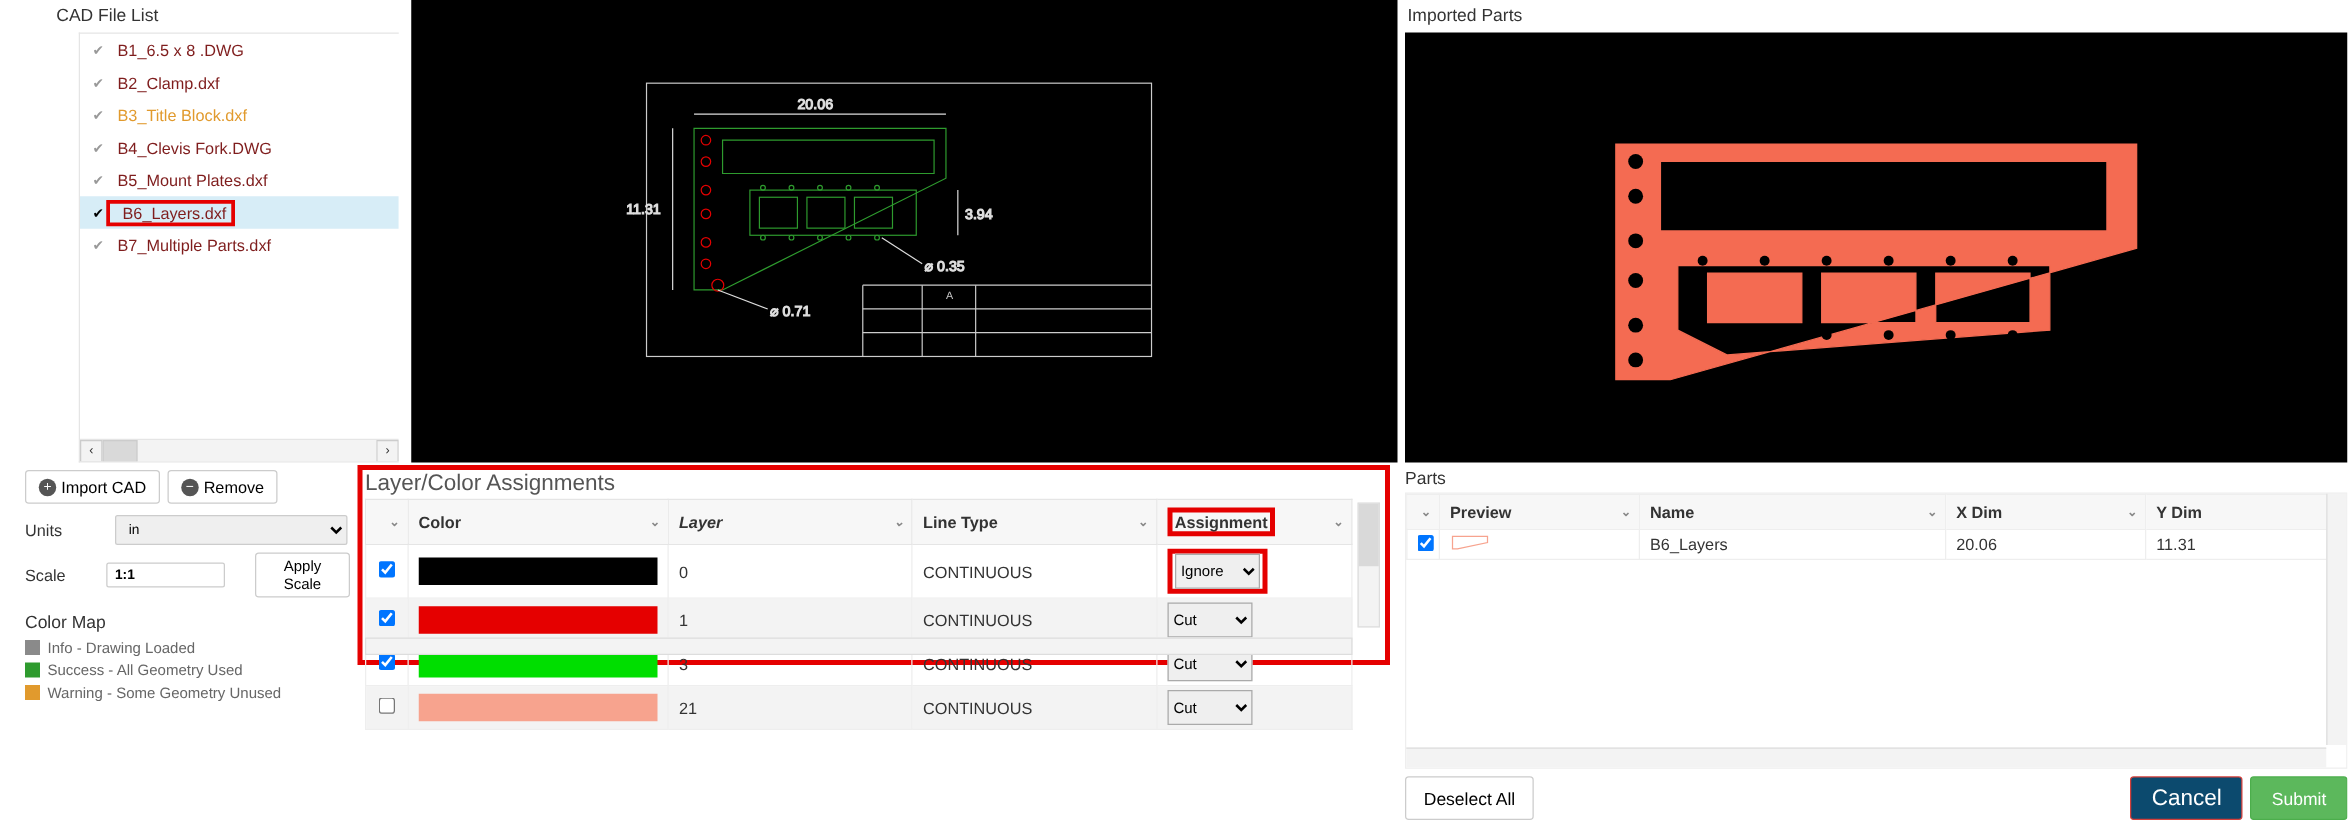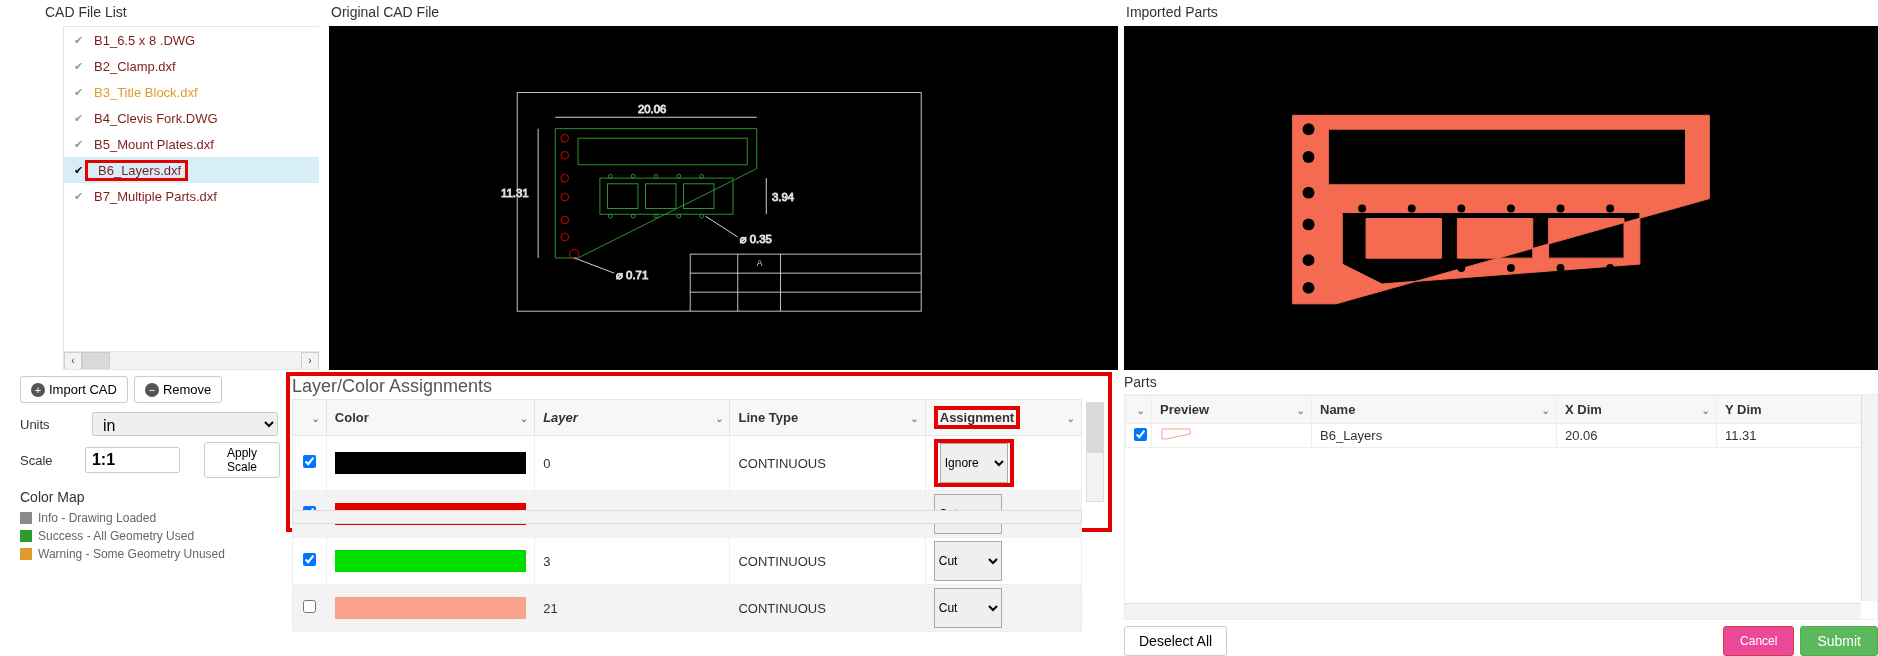--- a/index.html
+++ b/index.html
@@ -30,21 +30,21 @@
   .list-scroll-x .track { flex: 1; height: 18px; background: #f3f3f3; position: relative; }
   .list-scroll-x .thumb { position: absolute; left: 0; top: 0; height: 100%; width: 28px; background: #d9d9d9; border: 1px solid #ccc; }
 
   .file-buttons { display: flex; gap: 6px; padding: 4px 0 6px 20px; }
   .btn { border: 1px solid #ccc; background: #fff; border-radius: 3px; padding: 5px 10px; font-size: 13px; cursor: pointer; display: flex; align-items: center; gap: 4px; }
   .btn .plus, .btn .minus { display: inline-block; width: 14px; height: 14px; border-radius: 7px; background: #555; color: #fff; font-size: 11px; line-height: 14px; text-align: center; }
 
   
   .form-row { display: flex; align-items: center; gap: 24px; padding: 3px 0 3px 20px; }
   .form-row label { width: 48px; color: #333; }
-  input.text, select.text { border: 1px solid #ccc; padding: 3px 6px; font-size: 16px; border-radius: 2px; }
+  input.text, select.text { border: 1px solid #ccc; padding: 3px 6px; font-size: 11px; border-radius: 2px; }
   select.text { height: 24px; }
   .units-select { width: 186px; }
   .scale-input { width: 95px; font-weight: bold; }
   .btn-sm { border: 1px solid #ccc; background: #fff; border-radius: 3px; padding: 3px 10px; font-size: 12px; cursor: pointer; }
 
   
   .color-map { padding: 8px 0 0 20px; }
   .color-map-title { margin-bottom: 4px; font-size: 14px; }
   .legend-item { display: flex; align-items: center; gap: 6px; font-size: 12px; color: #666; padding: 2px 0; }
   .swatch { width: 12px; height: 12px; display: inline-block; }
@@ -77,36 +77,36 @@
   .col-layer { width: 150px; font-style: italic; }
   .col-lt { width: 150px; }
   .col-assign { width: 120px; }
   .assign-highlight-h { border: 4px solid #e50000; padding: 0 2px; display: inline-block; }
   .assign-highlight-c { border: 4px solid #e50000; padding: 0 2px; display: inline-block; }
   .color-cell { height: 22px; width: 100%; }
   .c-black { background: #000; }
   .c-red   { background: #e50000; }
   .c-green { background: #00de00; }
   .c-salmon{ background: #f7a38e; }
-  .assign-select { width: 68px; height: 40px; border: 1px solid #aaa; font-size: 12px; }
+  .assign-select { width: 68px; height: 28px; border: 1px solid #aaa; font-size: 12px; }
   .assign-scroll-v { position: absolute; top: 26px; right: 4px; width: 18px; bottom: 26px; background: #f3f3f3; border: 1px solid #ddd; }
   .assign-scroll-v .thumb { position: absolute; top: 0; left: 0; right: 0; height: 50px; background: #d9d9d9; }
   .assign-scroll-x { position: absolute; left: 2px; right: 26px; bottom: 4px; height: 14px; background: #f3f3f3; border: 1px solid #ddd; }
 
   
   .parts-grid-wrap { flex: 1; position: relative; border: 1px solid #eee; }
   .parts-grid-wrap .grid th, .parts-grid-wrap .grid td { border: 1px solid #eee; }
   .preview-thumb { width: 36px; height: 14px; display: inline-block; }
   .preview-thumb svg { width: 100%; height: 100%; }
   .parts-scroll-v { position: absolute; top: 0; right: 0; width: 16px; bottom: 18px; background: #f3f3f3; border-left: 1px solid #ddd; }
   .parts-scroll-x { position: absolute; left: 0; right: 16px; bottom: 0; height: 16px; background: #f3f3f3; border-top: 1px solid #ddd; }
 
   .parts-footer { display: flex; justify-content: space-between; padding: 6px 0 0 0; }
   .btn-default { border: 1px solid #ccc; background: #fff; border-radius: 3px; padding: 6px 14px; font-size: 14px; cursor: pointer; }
-  .btn-cancel  { border: 1px solid #d43f3a; background: #ec4899; color: #fff; border-radius: 3px; padding: 6px 16px; font-size: 12px; cursor: pointer; }
+  .btn-cancel  { border: 1px solid #d43f3a; background: #0c4a6e; color: #fff; border-radius: 3px; padding: 6px 16px; font-size: 18px; cursor: pointer; }
   .btn-submit  { border: 1px solid #4cae4c; background: #5cb85c; color: #fff; border-radius: 3px; padding: 6px 16px; font-size: 14px; cursor: pointer; }
   .right-buttons { display: flex; gap: 6px; }
 </style>
 </head>
 <body>
 
 <div class="top-row">
 
   <div class="panel left-panel">
     <div class="panel-title">CAD File List</div>
@@ -145,21 +145,20 @@
         <div class="arrow">‹</div>
         <div class="track">
             <div class="thumb"></div>
           </div>
         <div class="arrow">›</div>
       </div>
     </div>
   </div>
 
   <div class="panel center-panel">
-    <div class="panel-title">Original CAD File</div>
     <div class="viewer">
       <svg viewBox="0 0 830 340">
 
         <rect x="198" y="70" width="425" height="230" fill="none" stroke="#ccc" stroke-width="1"></rect>
 
         <line x1="380" y1="240" x2="623" y2="240" stroke="#ccc"></line>
         <line x1="380" y1="240" x2="380" y2="300" stroke="#ccc"></line>
         <line x1="430" y1="240" x2="430" y2="300" stroke="#ccc"></line>
         <line x1="475" y1="240" x2="475" y2="300" stroke="#ccc"></line>
         <line x1="380" y1="260" x2="623" y2="260" stroke="#ccc"></line>

